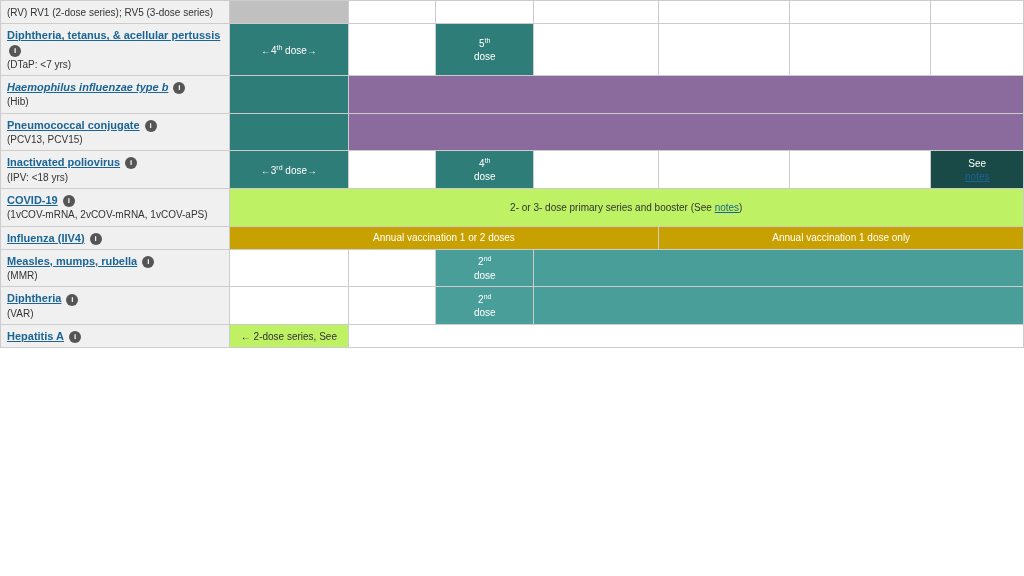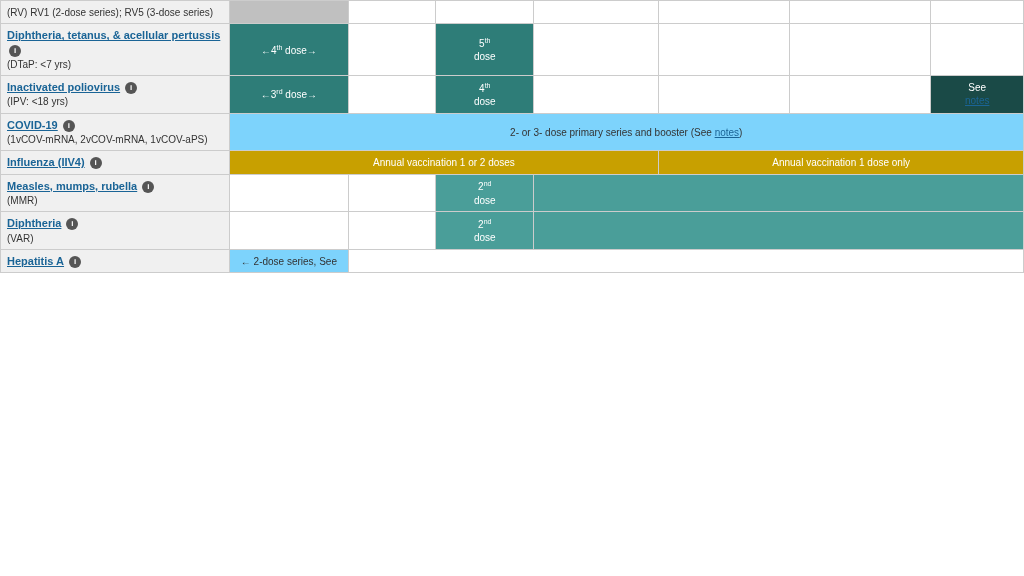--- a/index.html
+++ b/index.html
@@ -69,21 +69,21 @@
       font-size: 9px;
       font-weight: bold;
       margin-right: 4px;
     }
 
     
     .teal-dark { background-color: #2e7d78; color: #fff; text-align: center; font-size: 10px; }
     .teal-med  { background-color: #4a9e99; color: #fff; text-align: center; font-size: 10px; }
     .purple    { background-color: #8b6b9e; color: #fff; text-align: center; font-size: 10px; }
     .gray-cell { background-color: #c0c0c0; }
-    .yellow    { background-color: #7dd3fc; color: #333; text-align: center; font-size: 10px; }
+    .yellow    { background-color: #bef264; color: #333; text-align: center; font-size: 10px; }
     .yellow-dark { background-color: #c8a000; color: #fff; text-align: center; font-size: 10px; }
     .white-cell{ background-color: #fff; }
     .teal-darkest { background-color: #1a4a47; color: #fff; text-align: center; font-size: 10px; }
 
     .cell-text {
       font-size: 10px;
       text-align: center;
       padding: 2px;
     }
     .dose-text {
@@ -142,21 +142,41 @@
         </td>
         <td class="teal-dark dose-text">←4<sup>th</sup> dose→</td>
         <td class="white-cell"></td>
         <td class="teal-dark dose-text">5<sup>th</sup><br>dose</td>
         <td class="white-cell"></td>
         <td class="white-cell"></td>
         <td class="white-cell"></td>
         <td class="white-cell"></td>
       </tr>
 
-
+      <tr>
+        <td class="label-cell">
+          <a href="#" style="color:#1a6496;text-decoration:underline;font-weight:bold;font-style:italic;font-size:11px;">Haemophilus influenzae type b</a>
+          <span class="info-icon">i</span>
+          <br>
+          <span class="sub">(Hib)</span>
+        </td>
+        <td class="teal-dark"></td>
+        <td class="purple" colspan="6"></td>
+      </tr>
+
+      <tr>
+        <td class="label-cell">
+          <a href="#" style="color:#1a6496;text-decoration:underline;font-weight:bold;font-size:11px;">Pneumococcal conjugate</a>
+          <span class="info-icon">i</span>
+          <br>
+          <span class="sub">(PCV13, PCV15)</span>
+        </td>
+        <td class="teal-dark"></td>
+        <td class="purple" colspan="6"></td>
+      </tr>
 
       <tr>
         <td class="label-cell">
           <a href="#" style="color:#1a6496;text-decoration:underline;font-weight:bold;font-size:11px;">Inactivated poliovirus</a>
           <span class="info-icon">i</span>
           <br>
           <span class="sub">(IPV: &lt;18 yrs)</span>
         </td>
         <td class="teal-dark dose-text">←3<sup>rd</sup> dose→</td>
         <td class="white-cell"></td>

